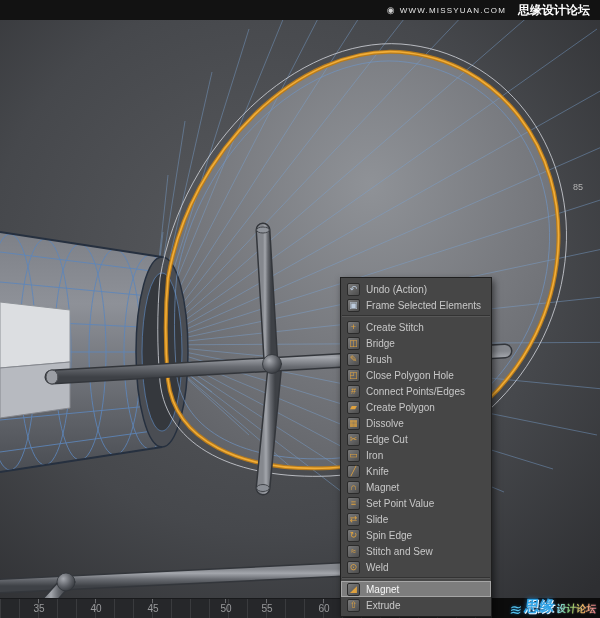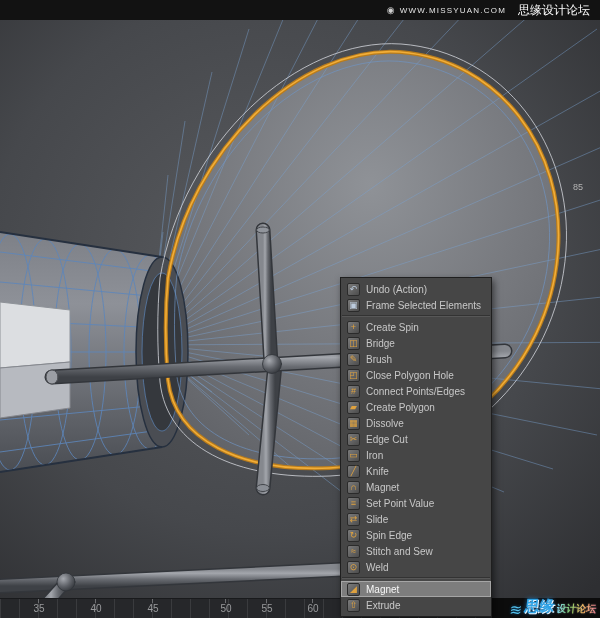--- a/index.html
+++ b/index.html
@@ -4,21 +4,21 @@
 <style>
   html,body{margin:0;padding:0;background:#000;}
   .screen{position:relative;width:600px;height:618px;overflow:hidden;background:#0c0c0c;
           font-family:"Liberation Sans",sans-serif;}
   
   .topbar{position:absolute;top:0;left:0;width:600px;height:20px;background:#121212;
           display:flex;align-items:center;justify-content:flex-end;gap:12px;
           padding-right:10px;box-sizing:border-box;z-index:9;}
   .site{color:#e6e6e6;font-size:8px;letter-spacing:1.2px;display:flex;align-items:center;gap:4px;}
   .globe{color:#cfcfcf;font-size:9px;}
-  .brand-top{color:#ffffff;font-size:12px;font-weight:normal;font-family:sans-serif;}
+  .brand-top{color:#ffffff;font-size:12px;font-weight:bold;font-family:sans-serif;}
   
   .viewport{position:absolute;top:20px;left:0;width:600px;height:578px;}
   .viewport svg{display:block;}
   
   .ruler{position:absolute;top:598px;left:0;width:492px;height:20px;background:#26272a;
          border-top:1px solid #191a1c;z-index:5;
          background-image:repeating-linear-gradient(90deg,#3a3b3e 0 1px,transparent 1px 19px);}
   .tick{position:absolute;top:4px;width:20px;text-align:center;color:#9a9b9d;font-size:10px;}
   .tick::before{content:"";position:absolute;top:-4px;left:9px;width:1px;height:4px;background:#6e6f72;}
   .right-val{position:absolute;top:182px;right:17px;color:#b4b4b4;font-size:9px;z-index:4;}
@@ -193,36 +193,36 @@
   </div>
 
   <span class="right-val">85</span>
 
   <div class="ruler">
     <span class="tick" style="left:29px">35</span>
     <span class="tick" style="left:86px">40</span>
     <span class="tick" style="left:143px">45</span>
     <span class="tick" style="left:216px">50</span>
     <span class="tick" style="left:257px">55</span>
-    <span class="tick" style="left:303px">60</span>
+    <span class="tick" style="left:314px">60</span>
   </div>
 
   <div class="menu">
     <div class="mi">
       <span class="mic cmd">↶</span>
       <span class="mil">Undo (Action)</span>
     </div>
     <div class="mi">
       <span class="mic cmd">▣</span>
       <span class="mil">Frame Selected Elements</span>
     </div>
     <div class="msep"></div>
     <div class="mi">
       <span class="mic">+</span>
-      <span class="mil">Create Spin</span>
+      <span class="mil">Create Stitch</span>
     </div>
     <div class="mi">
       <span class="mic">◫</span>
       <span class="mil">Bridge</span>
     </div>
     <div class="mi">
       <span class="mic">✎</span>
       <span class="mil">Brush</span>
     </div>
     <div class="mi">

